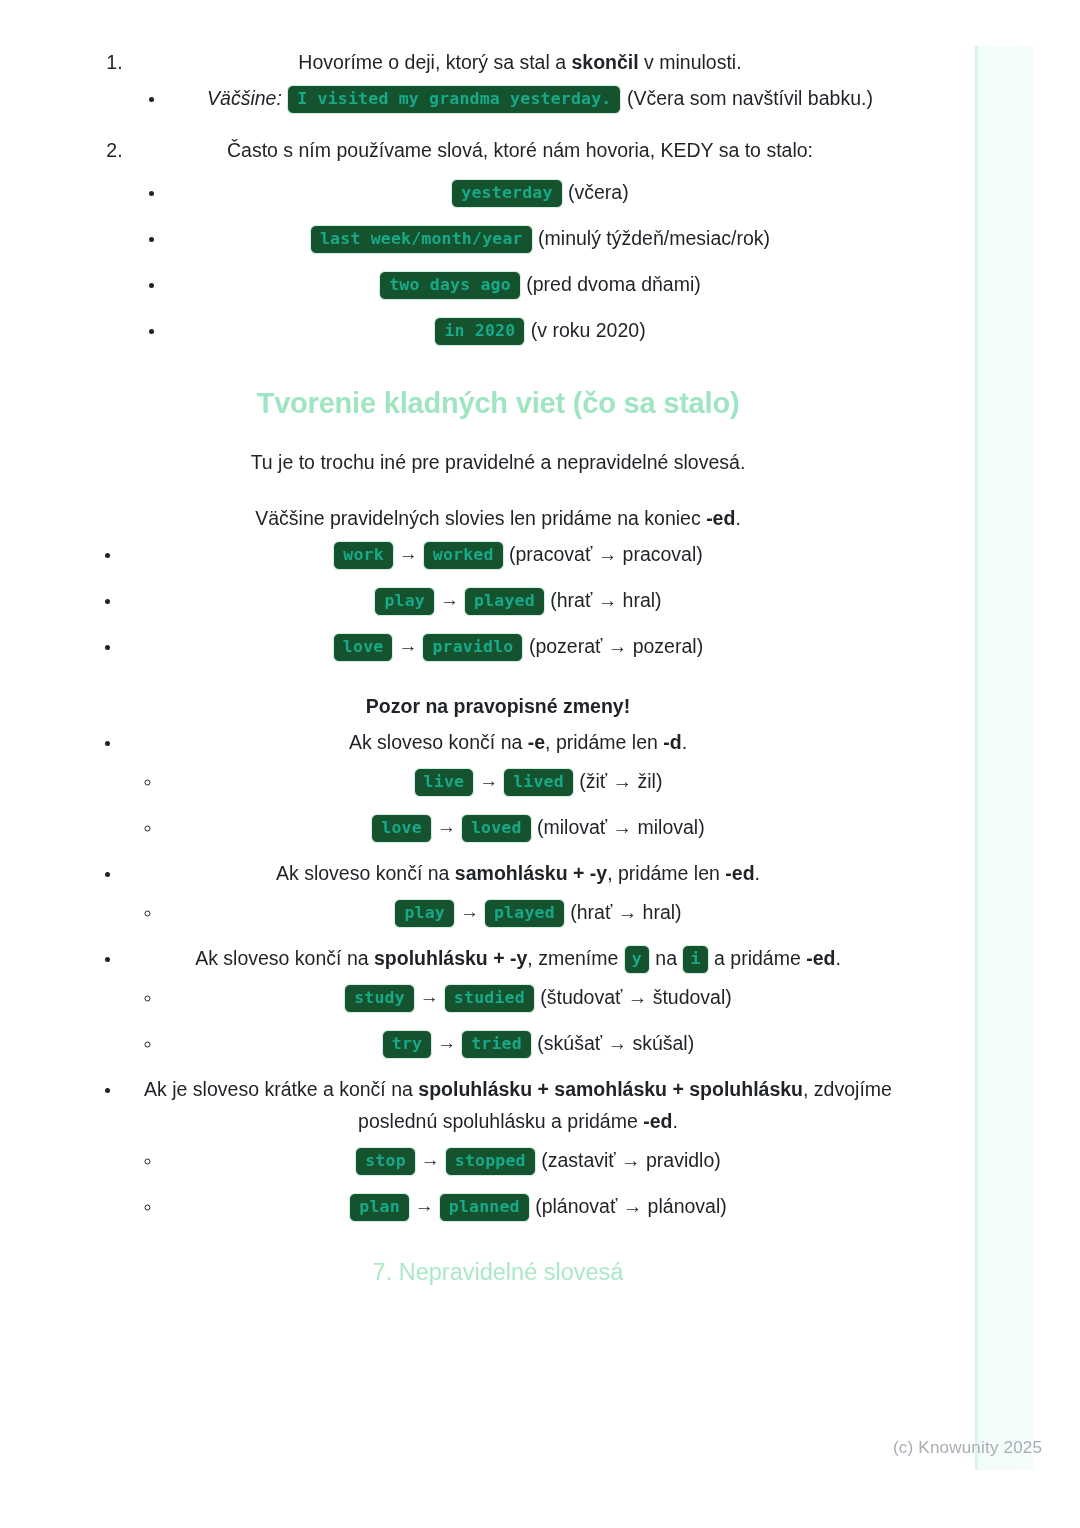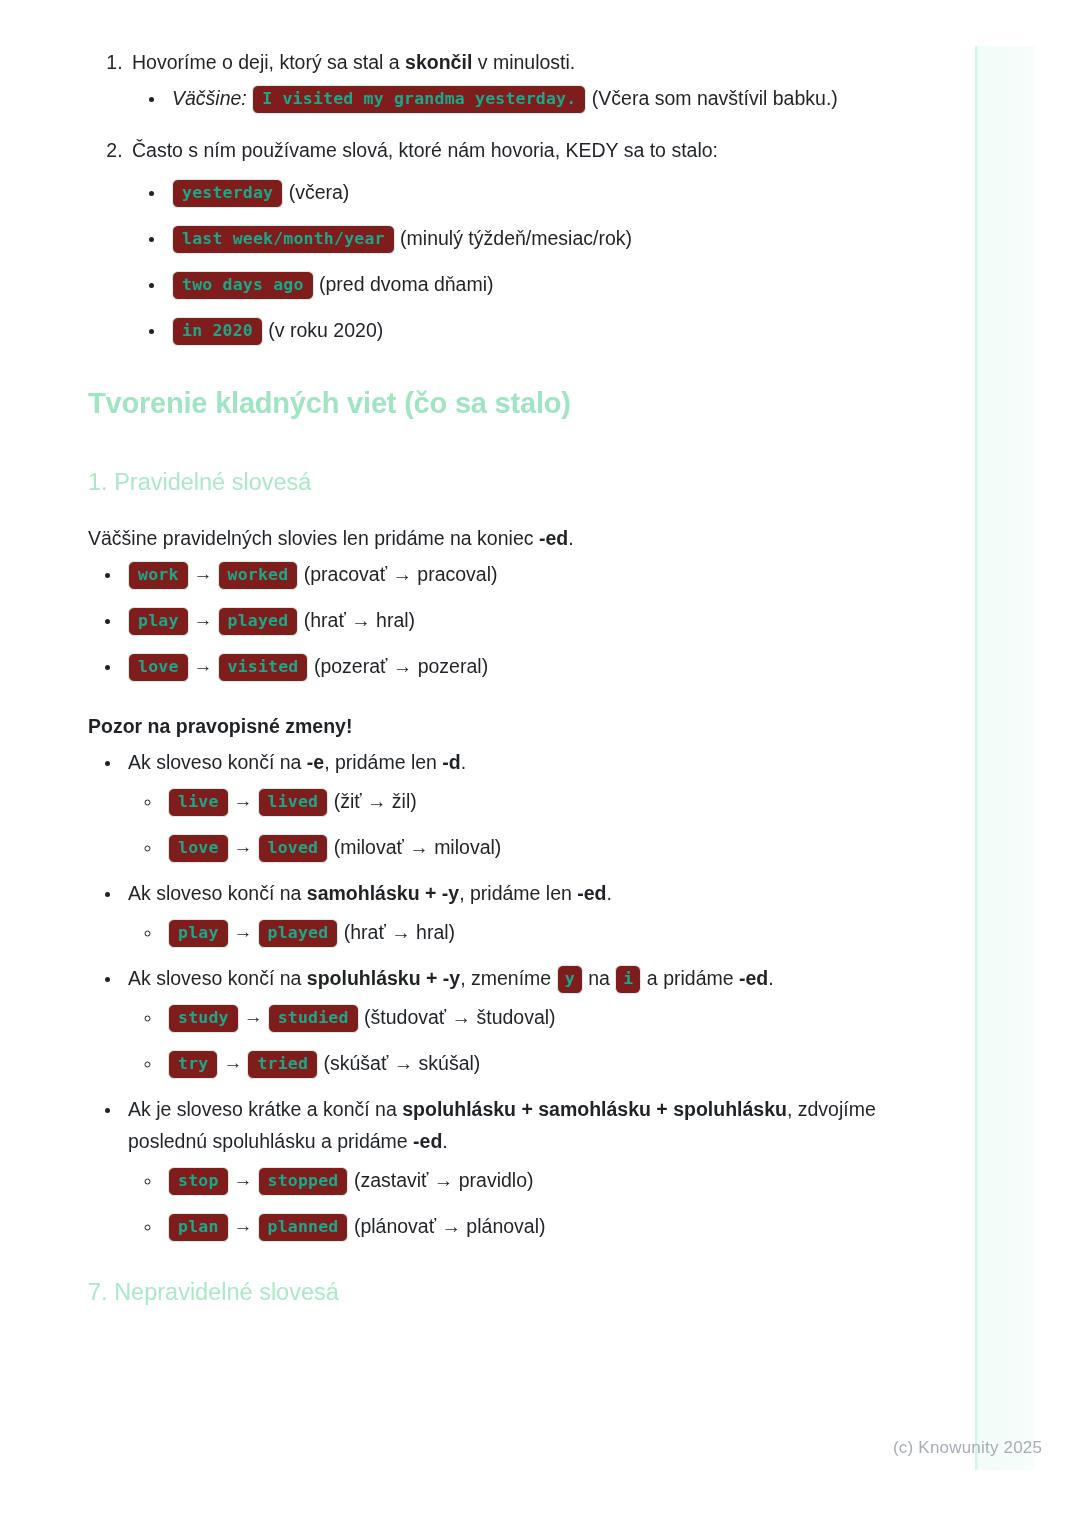--- a/index.html
+++ b/index.html
@@ -31,20 +31,21 @@
     top: 0; left: 0;
     width: 1080px;
     height: 1528px;
   }
 
   .content {
     position: absolute;
     left: 88px;
     top: 46px;
     width: 820px;
+    text-align: center;
   }
 
   
   ol.numbered {
     margin: 0;
     padding: 0 0 0 40px;
     list-style: decimal;
   }
   ol.numbered > li {
     font-size: 19.5px;
@@ -83,21 +84,21 @@
   .tight > li { margin-bottom: 10px; }
 
   
   .chip {
     display: inline-block;
     font-family: "DejaVu Sans Mono", monospace;
     font-weight: 700;
     font-size: 16.5px;
     letter-spacing: 0.2px;
     color: #18a98a;
-    background: #7f1d1d;
+    background: #14532d;
     border: 1px solid #d3efe4;
     border-radius: 6px;
     padding: 2px 9px 3px 9px;
     line-height: 22px;
     vertical-align: 1px;
     white-space: pre;
   }
   .chip.sm { padding: 2px 7px 3px 7px; }
 
   .arrow {
@@ -186,36 +187,36 @@
           <li>
             <span class="chip">in 2020</span>
             <span>(v roku 2020)</span>
           </li>
         </ul>
       </li>
 
     </ol>
 
     <h2 class="h-main">Tvorenie kladných viet (čo sa stalo)</h2>
-
-    <h3 class="h-sub">1. Pravidelné slovesá</h3>
+    <p class="para">Tu je to trochu iné pre pravidelné a nepravidelné slovesá.</p>
+
 
     <p class="para"><span>Väčšine pravidelných slovies len pridáme na koniec </span><b>-ed</b><span>.</span></p>
 
     <ul class="bul tight blk-sm">
       <li>
         <span class="chip">work</span><span class="arrow">→</span><span class="chip">worked</span>
         <span>(pracovať → pracoval)</span>
       </li>
       <li>
         <span class="chip">play</span><span class="arrow">→</span><span class="chip">played</span>
         <span>(hrať → hral)</span>
       </li>
       <li>
-        <span class="chip">love</span><span class="arrow">→</span><span class="chip">visited</span>
+        <span class="chip">love</span><span class="arrow">→</span><span class="chip">pravidlo</span>
         <span>(pozerať → pozeral)</span>
       </li>
     </ul>
 
     <p class="para bold">Pozor na pravopisné zmeny!</p>
 
     <ul class="bul blk-sm">
 
       <li>
         <span>Ak sloveso končí na </span><b>-e</b><span>, pridáme len </span><b>-d</b><span>.</span>

